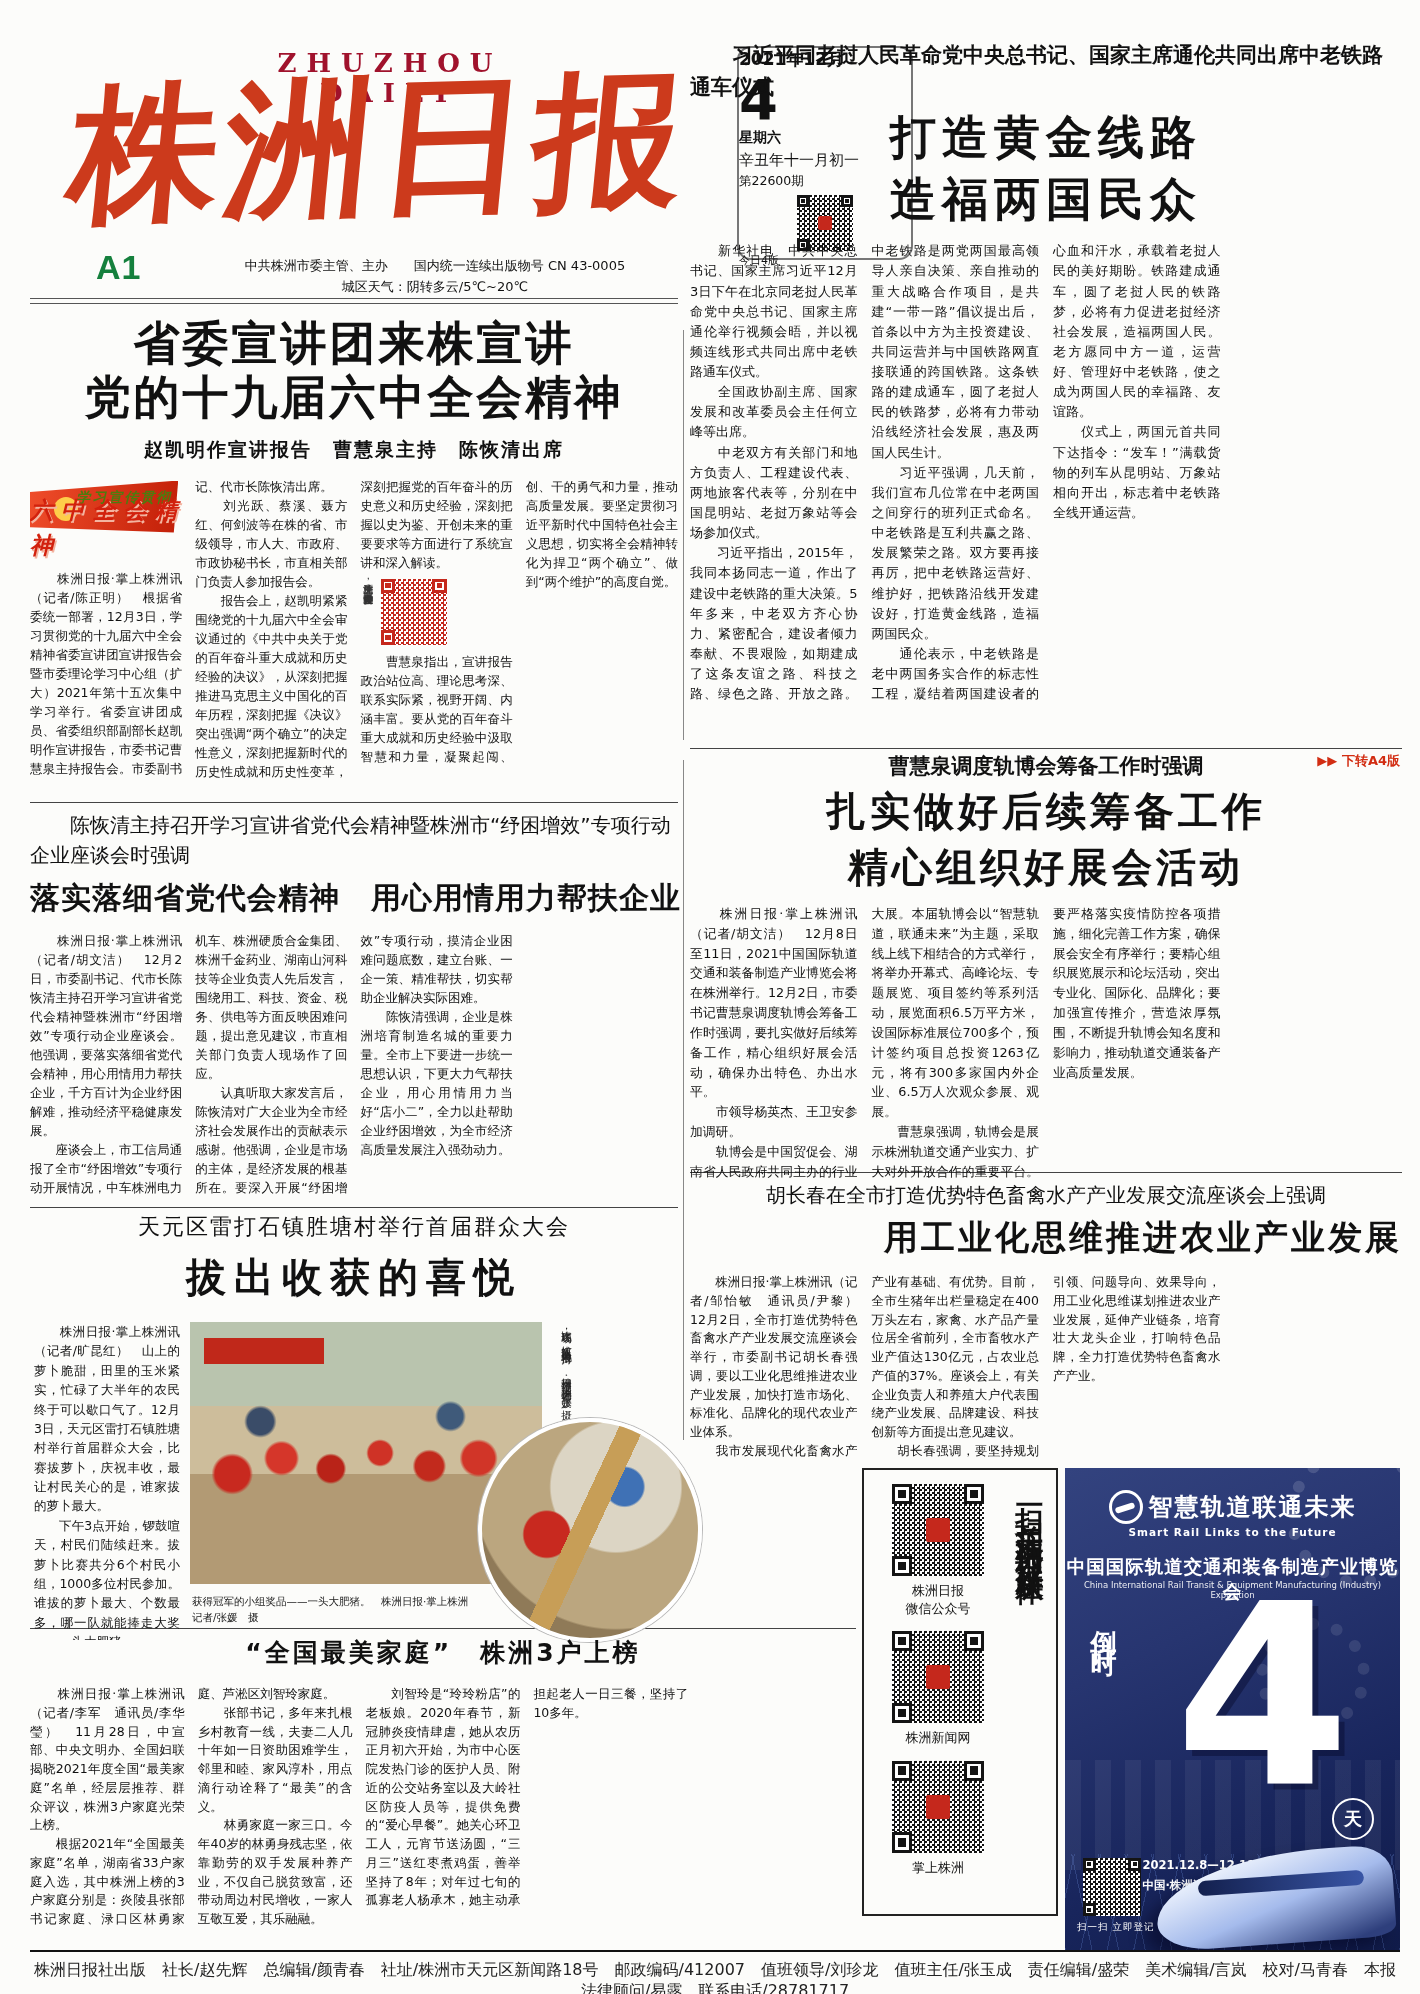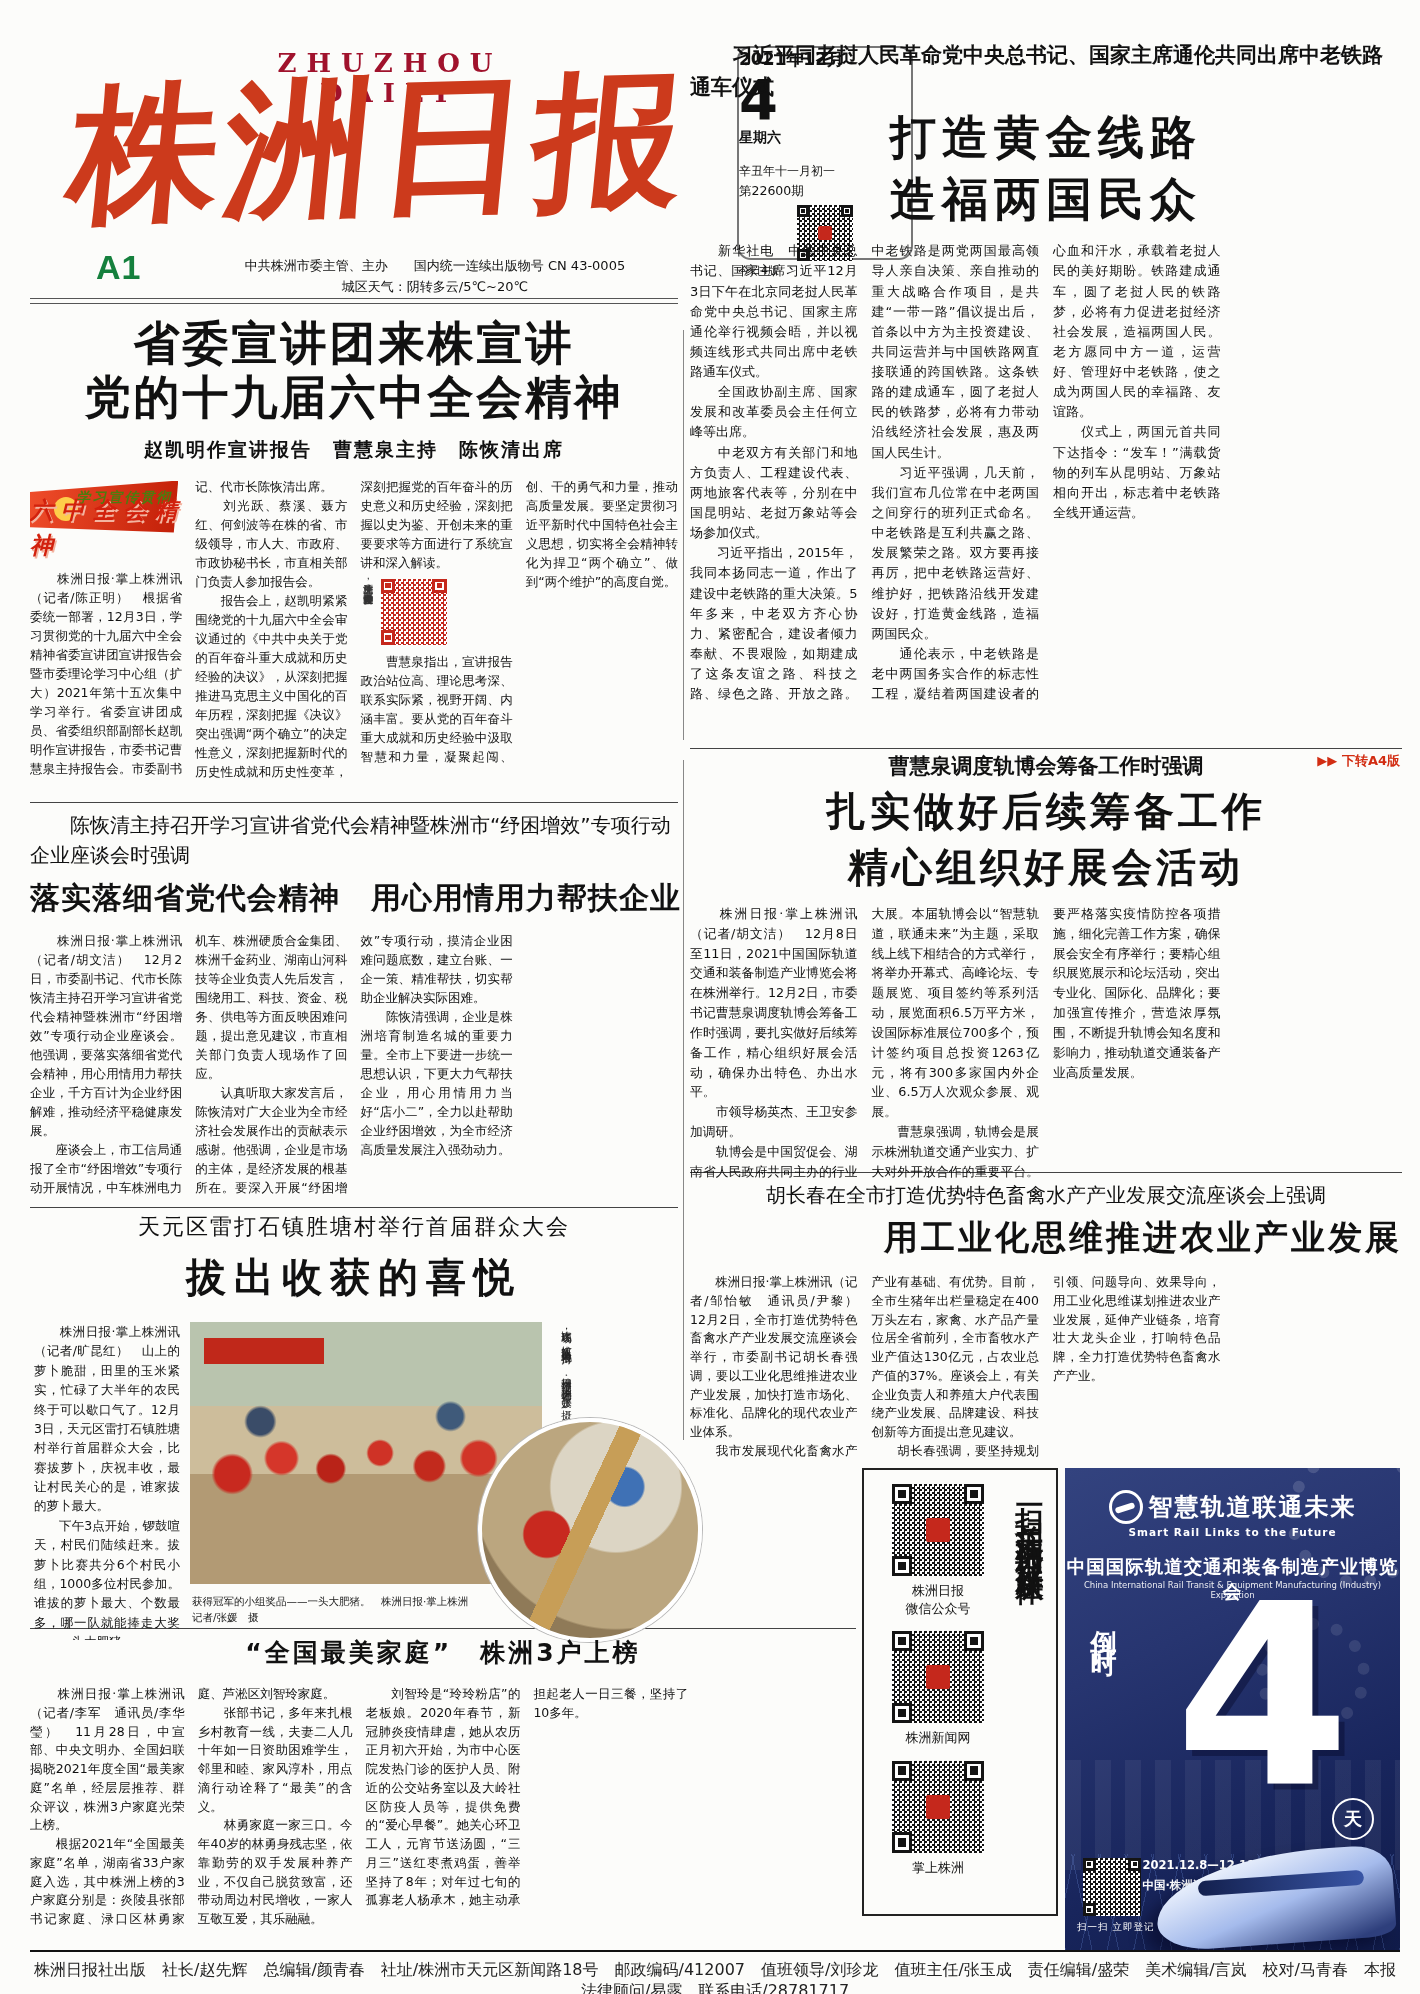--- a/index.html
+++ b/index.html
@@ -19,21 +19,21 @@
       font-family:"Liberation Sans",sans-serif;letter-spacing:1px;}
   .pubinfo{position:absolute;left:200px;top:256px;width:470px;text-align:center;font-size:13px;line-height:1.6;}
   .rule-double{position:absolute;left:30px;top:298px;width:648px;height:4px;
     border-top:1px solid #555;border-bottom:1px solid #555;}
 
   .datebox{position:absolute;left:737px;top:46px;width:176px;height:214px;border:2px solid #777;
     border-radius:14px;box-sizing:border-box;}
   .datebox .ym{font-size:17px;font-weight:bold;}
   .datebox .d{font-size:56px;font-weight:900;line-height:1.02;}
   .datebox .wd{font-size:14px;font-weight:bold;margin-top:1px;}
-  .datebox .lu{font-size:12px;margin-top:16px;}
+  .datebox .lu{font-size:15px;margin-top:4px;}
   .datebox .iss{font-size:12.5px;margin-top:3px;}
   .datebox .qr{width:56px;height:56px;margin:5px auto 0;}
   .datebox .pg{font-size:11px;margin-top:2px;}
 
   
   .qr{position:relative;background:repeating-conic-gradient(#141414 0% 25%,#fff 0% 50%) 0 0/5px 5px;}
   .qr .f{position:absolute;width:22%;height:22%;border:3px solid #141414;background:#fff;box-sizing:border-box;}
   .qr .f::after{content:"";position:absolute;inset:20%;background:#141414;}
   .qr .f.tl{left:0;top:0;} .qr .f.tr{right:0;top:0;} .qr .f.bl{left:0;bottom:0;}
   .qr .seal{position:absolute;inset:37%;background:#c5281c;border-radius:2px;}

